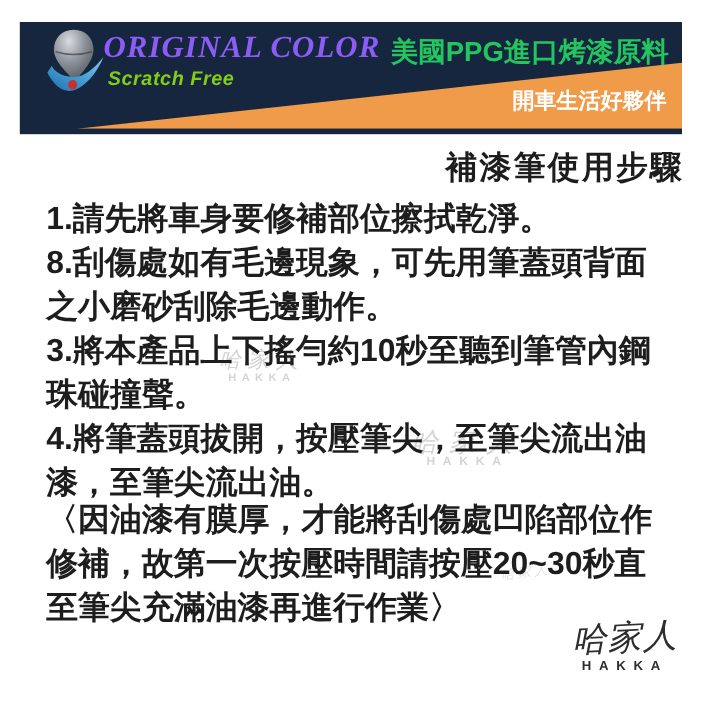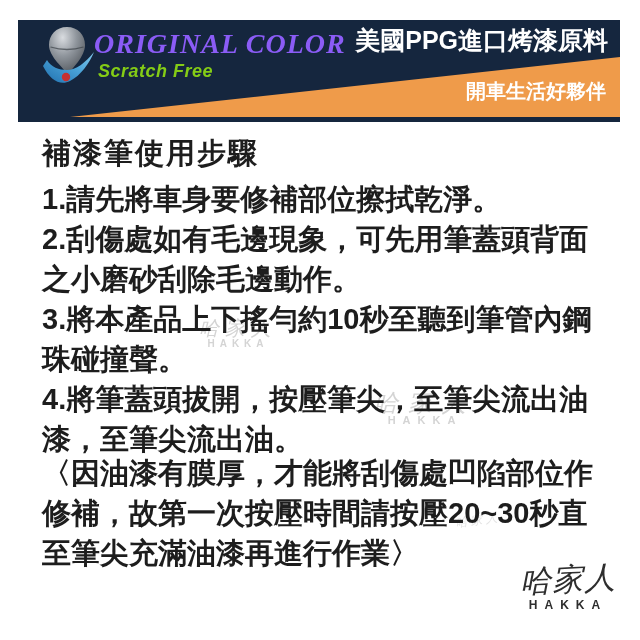--- a/index.html
+++ b/index.html
@@ -22,34 +22,34 @@
     position:absolute;left:76px;top:8px;
     font-family:"Liberation Serif",serif;font-weight:700;
     font-size:28px;color:#8b5cf6;letter-spacing:1px;white-space:nowrap;font-style:italic;
   }
   .brand-sub{
     position:absolute;left:80px;top:41px;
     font-style:italic;font-weight:700;font-size:18px;color:#84cc16;
     letter-spacing:0.5px;white-space:nowrap;
   }
   .tag-top{
-    position:absolute;right:12px;top:4px;
-    font-size:25px;font-weight:700;color:#ffffff;white-space:nowrap;
+    position:absolute;right:12px;top:10px;
+    font-size:25px;font-weight:700;color:#22c55e;white-space:nowrap;
   }
   .tag-bottom{
     position:absolute;right:14px;top:58px;
     font-size:20px;font-weight:700;color:#ffffff;white-space:nowrap;
   }
   
   .steps{
     position:absolute;left:42px;top:133px;width:580px;
     color:#1d1d1d;font-weight:700;font-size:29px;line-height:40px;
     white-space:nowrap;z-index:2;
   }
-  .steps .title{letter-spacing:2px;margin-bottom:6px;}
+  .steps .title{letter-spacing:2px;margin-bottom:6px;text-align:right;}
   .steps .note-start{margin-top:-6px;}
   
   .wm{position:absolute;text-align:center;color:#d4d4d4;z-index:1;
       pointer-events:none;line-height:1.05;}
   .wm .script{display:block;font-style:italic;}
   .wm .latin{display:block;font-weight:700;}
   .wm1{left:188px;top:318px;width:100px;}
   .wm1 .script{font-size:20px;letter-spacing:6px;}
   .wm1 .latin{font-size:10px;letter-spacing:5px;}
   .wm2{left:366px;top:390px;width:118px;}
@@ -100,21 +100,21 @@
 
     <div class="brand-title">ORIGINAL COLOR</div>
     <div class="brand-sub">Scratch Free</div>
     <div class="tag-top">美國PPG進口烤漆原料</div>
     <div class="tag-bottom">開車生活好夥伴</div>
   </div>
 
   <div class="steps">
     <div class="title">補漆筆使用步驟</div>
     <div>1.請先將車身要修補部位擦拭乾淨。</div>
-    <div>2.刮傷處如有毛邊現象，可先用筆蓋頭背面</div>
+    <div>8.刮傷處如有毛邊現象，可先用筆蓋頭背面</div>
     <div>之小磨砂刮除毛邊動作。</div>
     <div>3.將本產品上下搖勻約10秒至聽到筆管內鋼</div>
     <div>珠碰撞聲。</div>
     <div>4.將筆蓋頭拔開，按壓筆尖，至筆尖流出油</div>
     <div>漆，至筆尖流出油。</div>
     <div class="note-start">〈因油漆有膜厚，才能將刮傷處凹陷部位作</div>
     <div>修補，故第一次按壓時間請按壓20~30秒直</div>
     <div>至筆尖充滿油漆再進行作業〉</div>
   </div>
 

